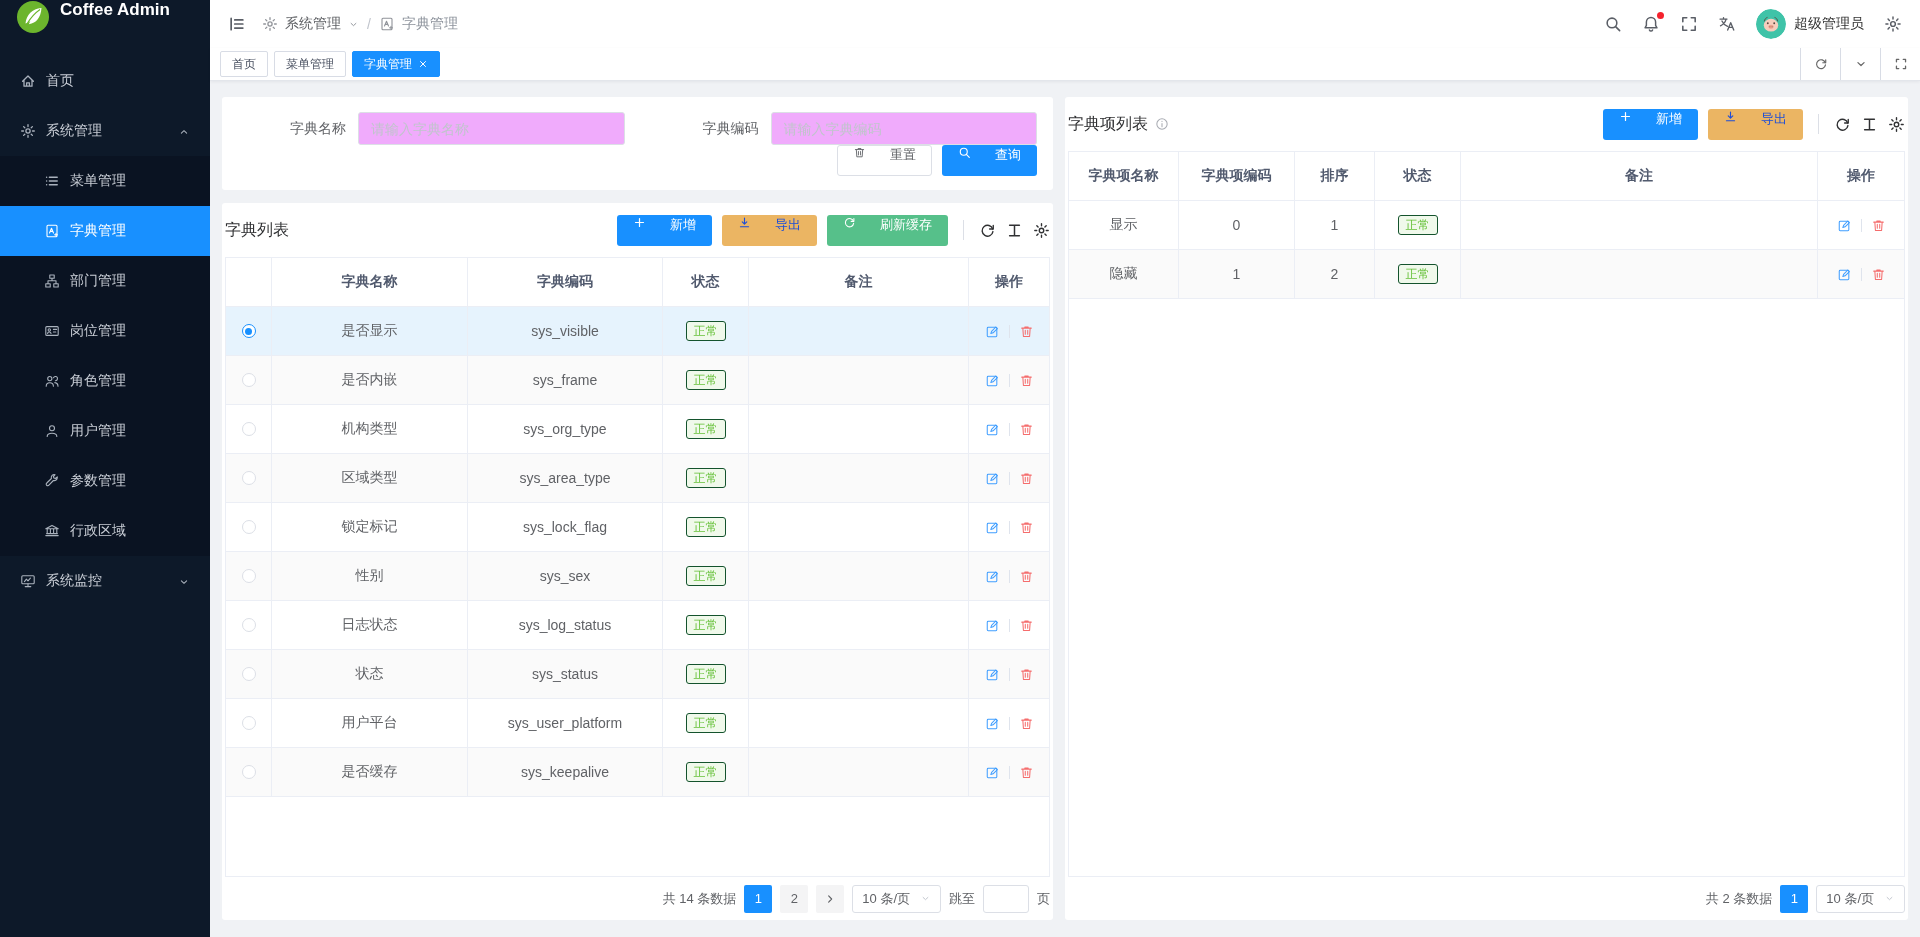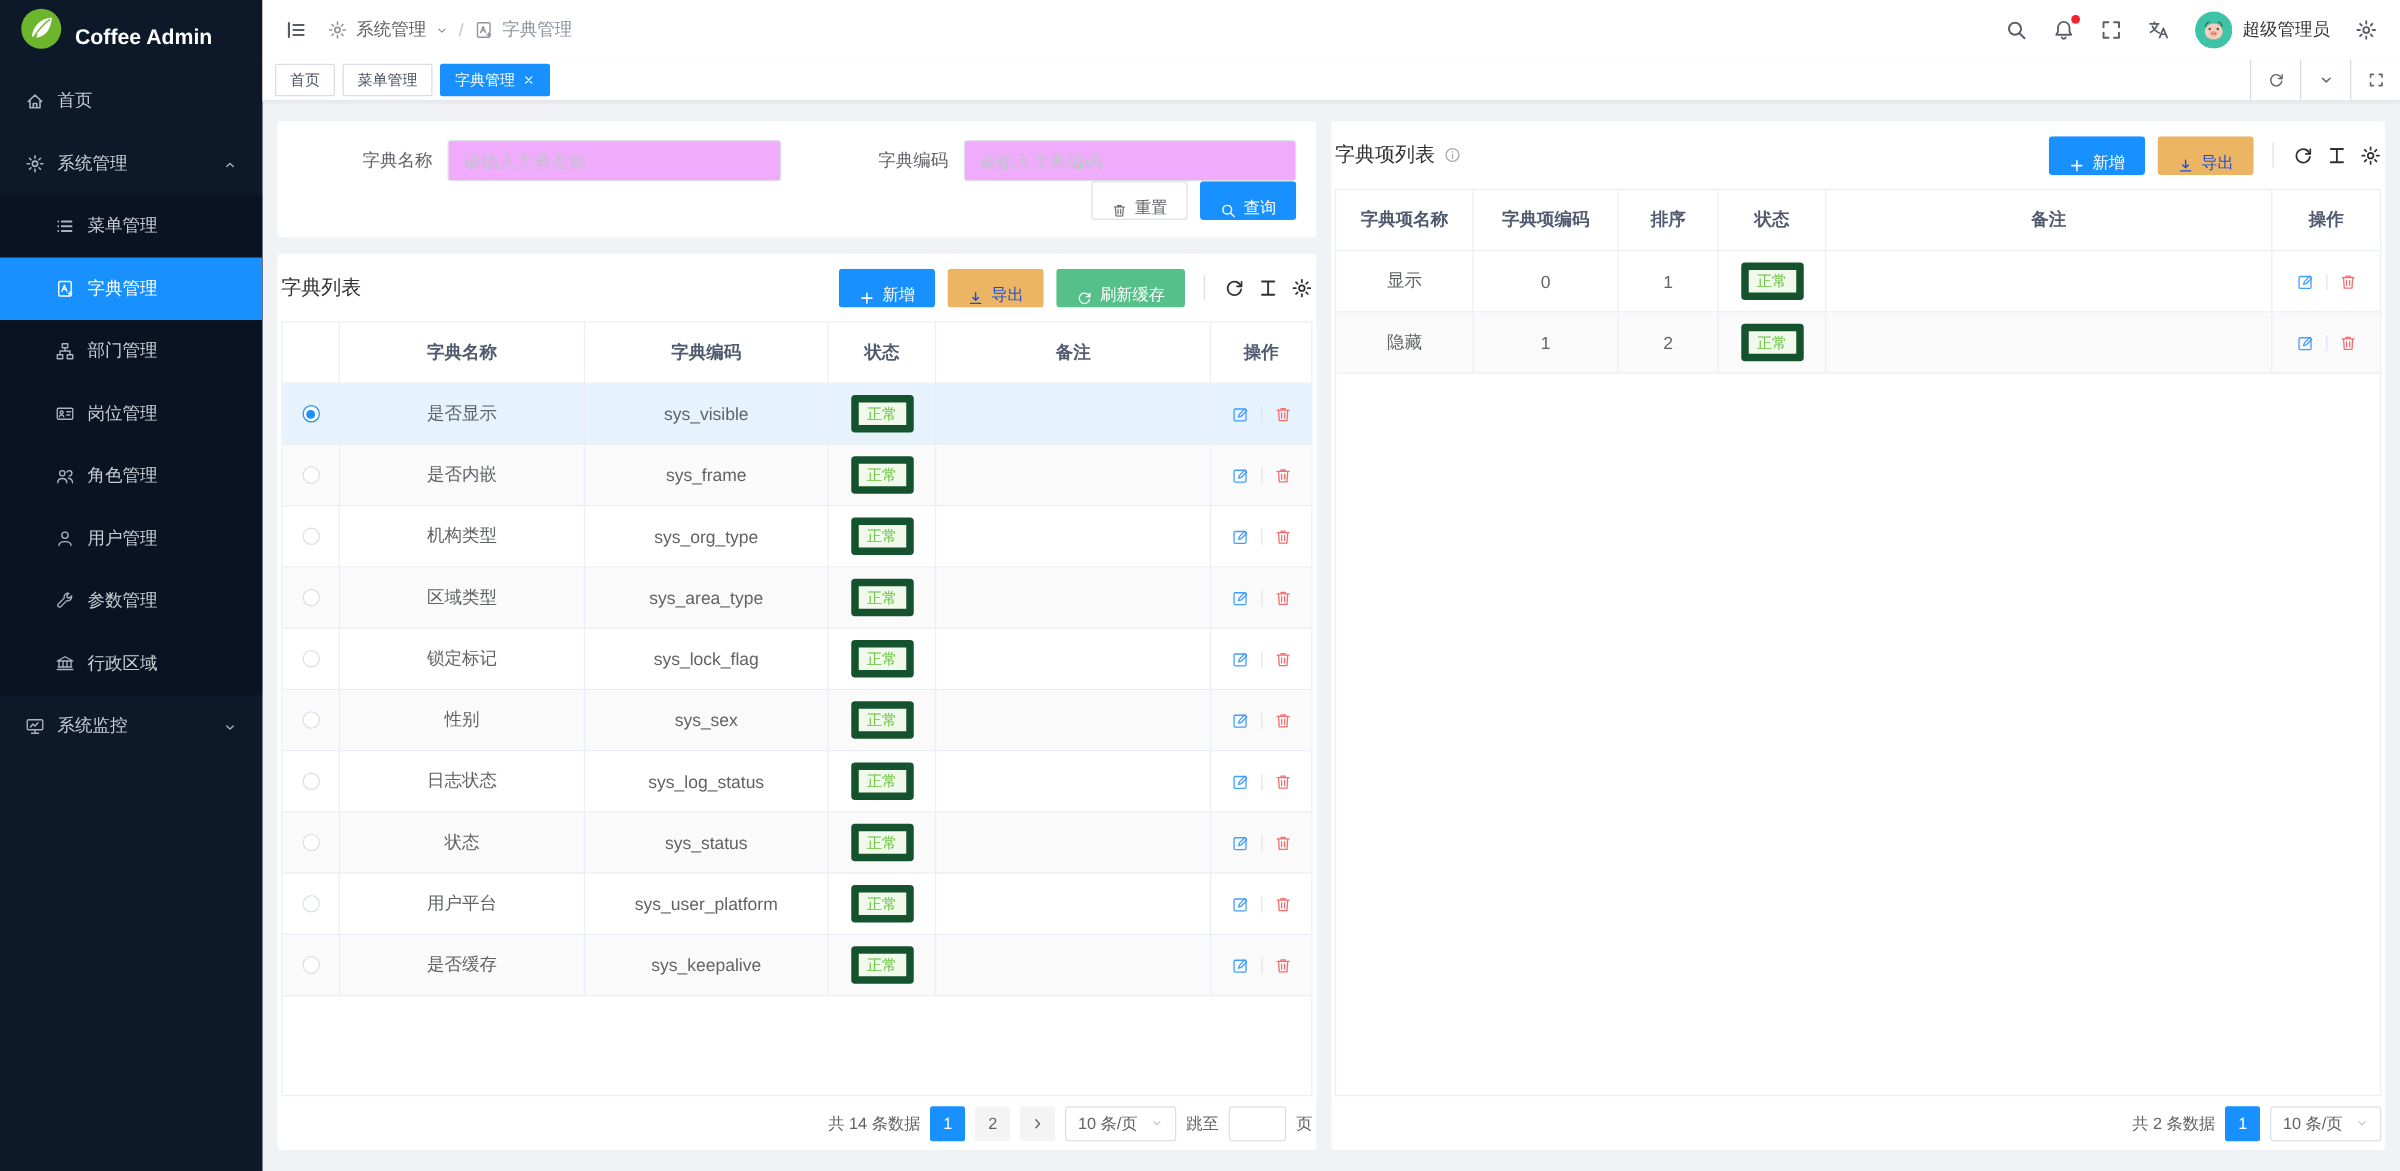--- a/index.html
+++ b/index.html
@@ -1,20 +1,20 @@
 <!DOCTYPE html>
 <html><head>
 <meta charset="utf-8">
 <style>
 *{margin:0;padding:0;box-sizing:border-box}
 html,body{width:1920px;height:937px;overflow:hidden;font-family:"Liberation Sans","DejaVu Sans",sans-serif;font-size:14px;color:#303133;background:#f0f2f5}
 .app{display:flex;width:100%;height:100%}
 
 .sidebar{width:210px;flex-shrink:0;background:#0d1929;color:#c9ced6;display:flex;flex-direction:column;overflow:hidden}
-.logo-row{height:56px;display:flex;align-items:flex-end;gap:10px;padding:16px 16px;flex-shrink:0}
+.logo-row{height:56px;display:flex;align-items:flex-start;gap:10px;padding:0 16px;flex-shrink:0}
 .logo-circle{width:34px;height:34px;flex-shrink:0}
 .logo-text{color:#fff;font-weight:bold;font-size:17px;white-space:nowrap}
 .menu{flex:1;overflow:hidden}
 .menu-item{height:50px;display:flex;align-items:center;gap:10px;padding:0 20px;cursor:pointer;white-space:nowrap}
 .mi{width:16px;height:16px;flex-shrink:0;display:inline-flex;color:#aab2bd}
 .group-caret{margin-left:auto;width:12px;height:12px;color:#aab2bd}
 .submenu{background:#0a1322}
 .submenu .menu-item{padding-left:44px}
 .menu-item.active{background:#1890ff;color:#fff}
 .menu-item.active .mi{color:#fff}
@@ -50,21 +50,21 @@
 .col-right{flex:1;min-width:0}
 .card{background:#fff;border-radius:3px}
 
 .search-card{height:93px;padding:15px 16px 14px;display:flex;flex-direction:column;justify-content:space-between;margin-bottom:13px}
 .search-row{display:flex;gap:26px}
 .field{flex:1;display:flex;align-items:center;gap:12px;min-width:0}
 .field label{width:108px;text-align:right;color:#606266;white-space:nowrap;flex-shrink:0}
 .input{flex:1;height:33px;border:1px solid #dcdfe6;border-radius:3px;padding:0 12px;font-size:14px;color:#606266;outline:none;min-width:0;background:#f0abfc}
 .input::placeholder{color:#c0c4cc}
 .btn-row{display:flex;justify-content:flex-end;gap:10px}
-.btn{height:31px;padding:0 15px;border-radius:3px;border:1px solid transparent;display:inline-flex;align-items:flex-end;gap:6px;font-size:13px;cursor:pointer;background:#fff;white-space:nowrap}
+.btn{height:31px;padding:0 15px;border-radius:3px;border:1px solid transparent;display:inline-flex;align-items:flex-start;gap:24px;font-size:13px;cursor:pointer;background:#fff;white-space:nowrap}
 .bi{width:13px;height:13px;display:inline-flex}
 .btn-plain{border-color:#dcdfe6;color:#606266}
 .btn-primary{background:#1890ff;color:#fff}
 .btn-warning{background:#ebb563;color:#1d4ed8}
 .btn-success{background:#56c08a;color:#fff}
 
 .panel-card{flex:1;display:flex;flex-direction:column;padding:0 3px;min-height:0}
 .right-card{height:100%}
 .panel-head{height:54px;display:flex;align-items:center;gap:10px;flex-shrink:0}
 .panel-title{font-size:16px;color:#303133;display:flex;align-items:center;gap:7px;white-space:nowrap}
@@ -78,21 +78,21 @@
 .t-row{display:grid;height:49px;flex-shrink:0;cursor:pointer}
 .t-body .t-row:nth-child(even){background:#fafafa}
 .t-row.selected{background:#e6f3fd}
 .left-grid{grid-template-columns:46px 196px 195px 86px 1fr 80px}
 .right-grid{grid-template-columns:110px 116px 80px 86px 1fr 86px}
 .t-cell{display:flex;align-items:center;justify-content:center;border-right:1px solid #ebeef5;border-bottom:1px solid #ebeef5;padding:0 6px;text-align:center;overflow:hidden}
 .t-cell:last-child{border-right:none}
 .radio{width:14px;height:14px;border:1px solid #dcdfe6;border-radius:50%;background:#fff;position:relative;flex-shrink:0;cursor:pointer}
 .radio.checked{border:1.5px solid #1890ff}
 .radio.checked::after{content:"";position:absolute;inset:2.5px;background:#1890ff;border-radius:50%}
-.badge{font-size:12px;color:#67c23a;background:#f0f9eb;border:6px solid #14532d;border-radius:3px;padding:3px 7px;line-height:1;white-space:nowrap}
+.badge{font-size:12px;color:#67c23a;background:#f0f9eb;border:1px solid #14532d;border-radius:3px;padding:3px 7px;line-height:1;white-space:nowrap}
 .op-cell{gap:9px}
 .op-icon{width:15px;height:15px;cursor:pointer;display:inline-flex;flex-shrink:0}
 .op-edit{color:#409eff}
 .op-del{color:#f56c6c}
 .op-sep{width:1px;height:13px;background:#dfe4ed}
 
 .pager{height:43px;display:flex;align-items:center;justify-content:flex-end;gap:8px;color:#606266;font-size:13px;flex-shrink:0;white-space:nowrap}
 .page-btn{min-width:28px;height:28px;padding:0 6px;border-radius:2px;background:#f4f4f5;display:inline-flex;align-items:center;justify-content:center;cursor:pointer;color:#606266}
 .page-btn.active{background:#1890ff;color:#fff}
 .page-next{font-weight:bold}

